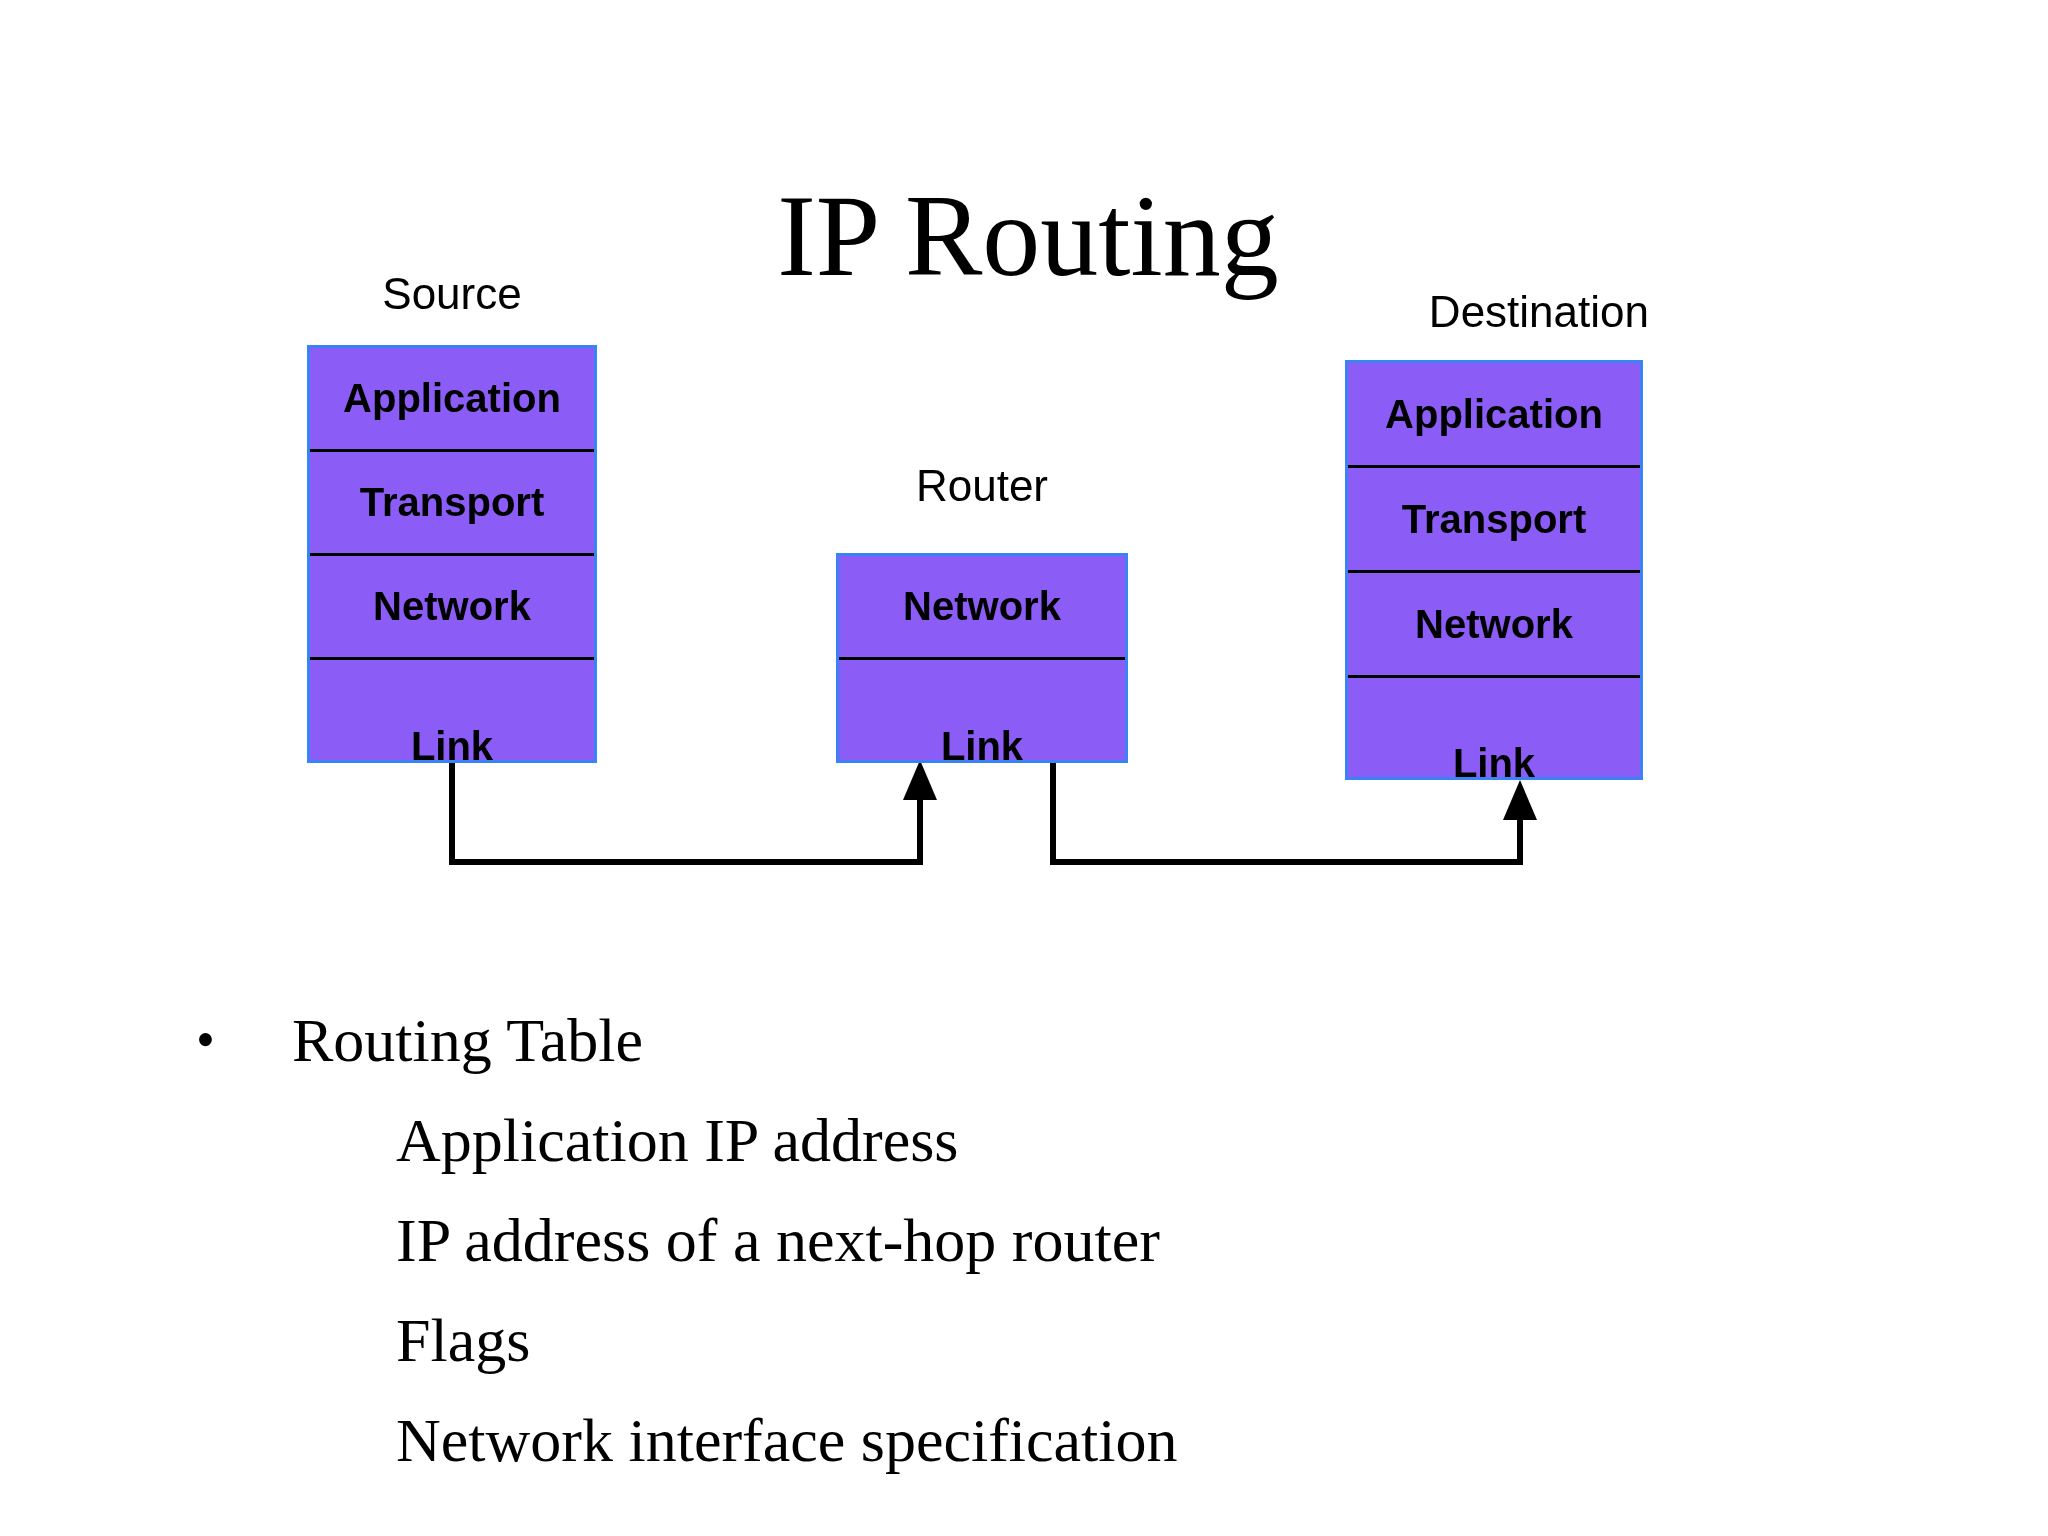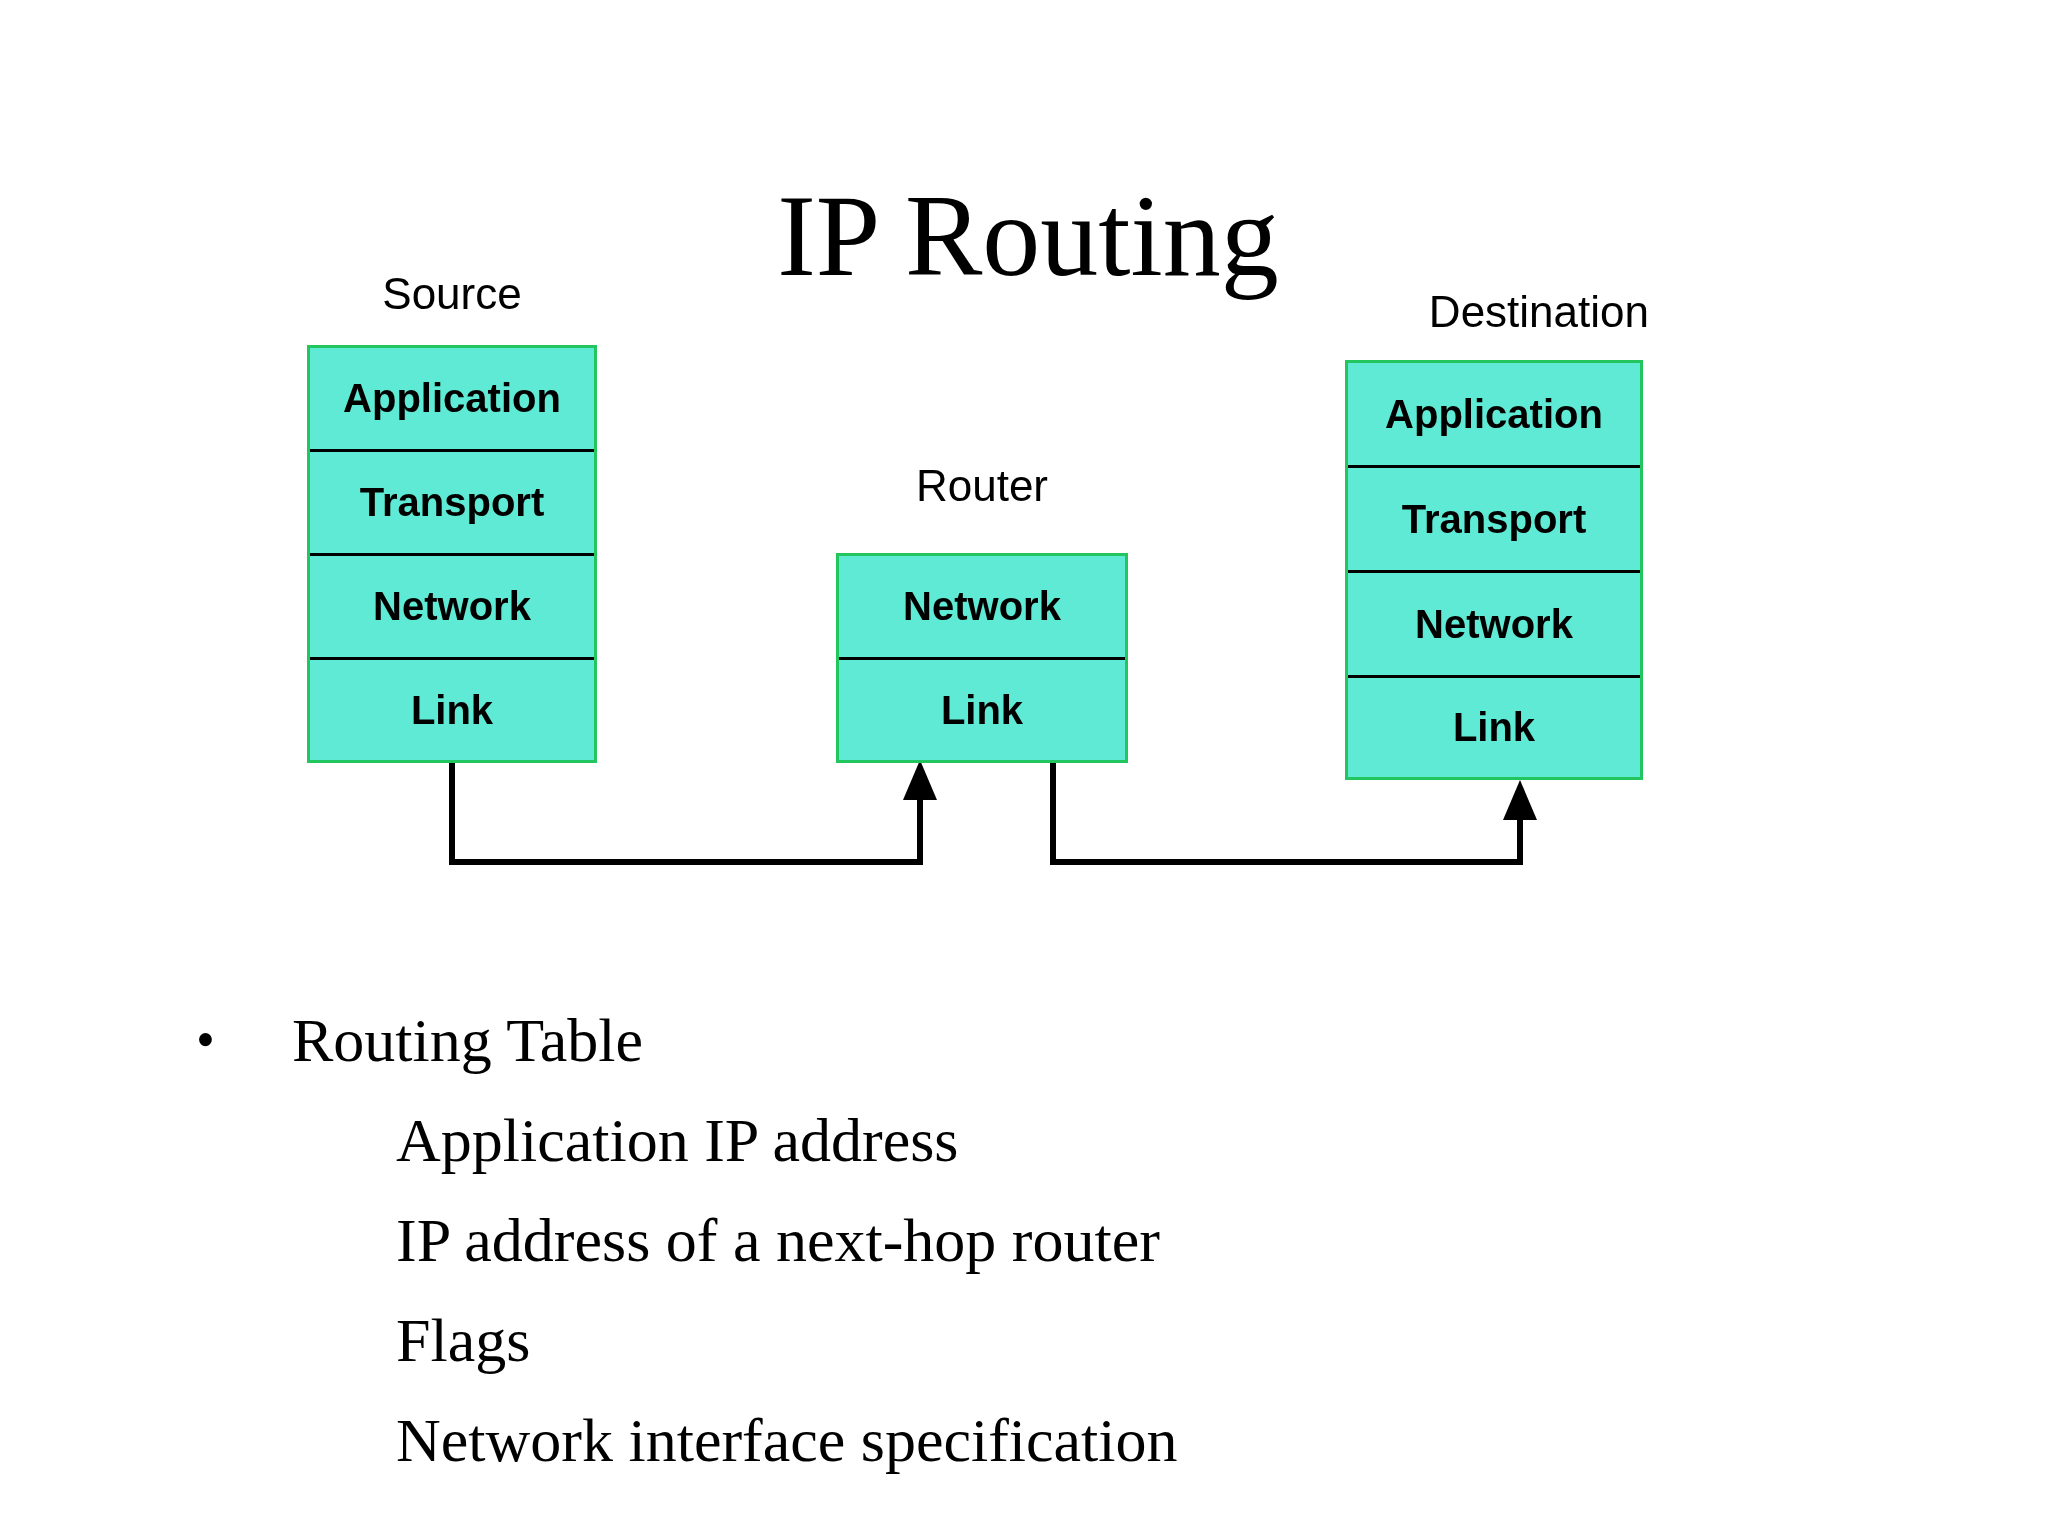--- a/index.html
+++ b/index.html
@@ -48,40 +48,41 @@
     font-size: 44px;
     font-weight: 400;
     color: #000000;
     text-align: center;
     white-space: nowrap;
     line-height: 1.0;
   }
 
   .stack {
     position: absolute;
-    border: 3px solid #22c55e;
-    background: #5eead4;
+    border: 3px solid #3b82f6;
+    background: #8b5cf6;
     box-sizing: border-box;
   }
 
   .layer {
     box-sizing: border-box;
     border-bottom: 3px solid #000000;
     display: flex;
     align-items: center;
     justify-content: center;
     font-family: "Liberation Sans", sans-serif;
     font-weight: bold;
     font-size: 40px;
     color: #000000;
     letter-spacing: 0px;
     white-space: nowrap;
   }
   .layer:last-child {
     border-bottom: none;
+    margin-top: 36px;
   }
 
   
   #connectors {
     position: absolute;
     left: 0;
     top: 0;
     width: 2048px;
     height: 900px;
     pointer-events: none;

